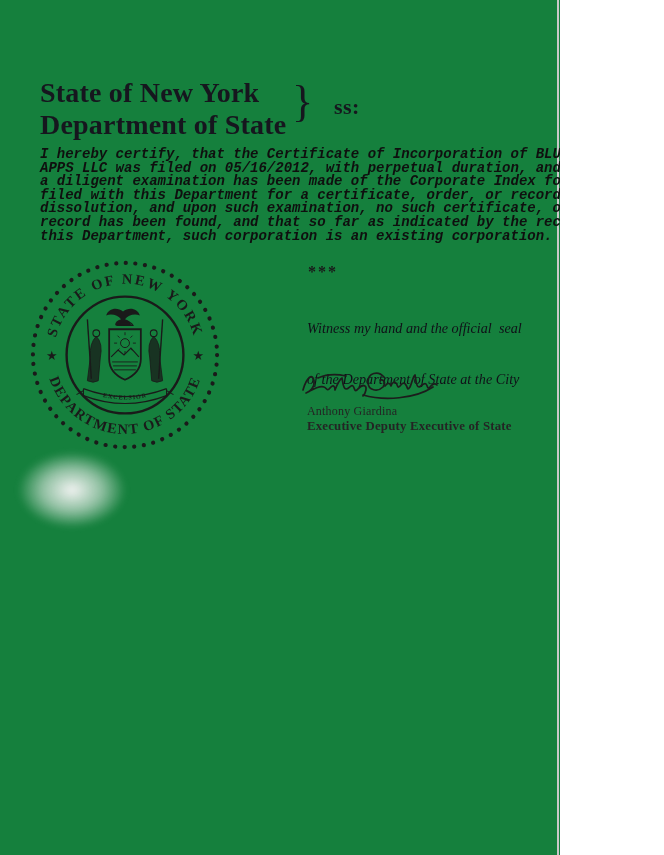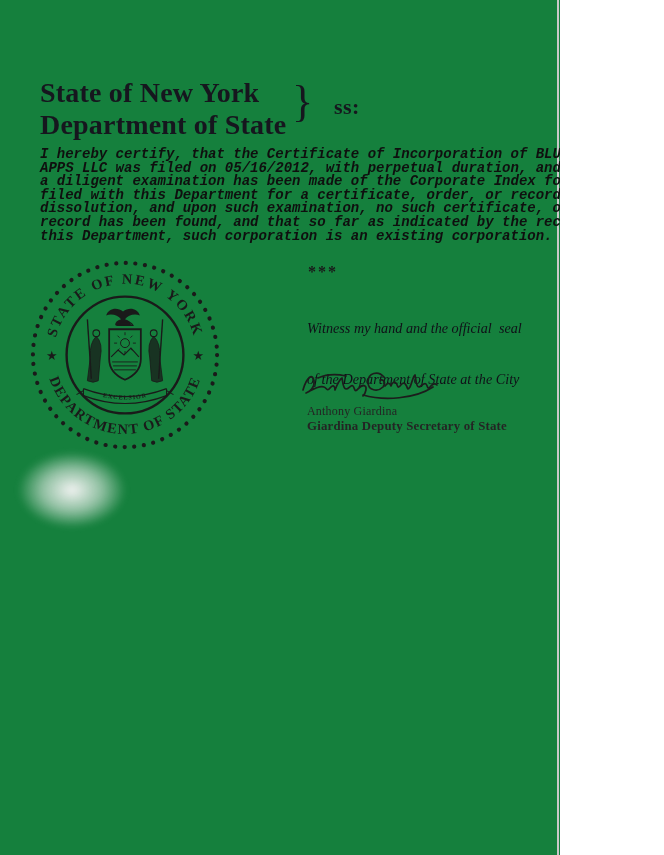--- a/index.html
+++ b/index.html
@@ -160,17 +160,17 @@
     <g stroke="#1c1c1c" stroke-width="1.7" fill="none" stroke-linecap="round" stroke-linejoin="round">
       <path d="M 4 24 C 8 10 14 7 15 15 C 16 21 11 26 7 27 C 13 24 20 19 25 21 C 28 22 28 26 31 22 C 34 18 36 20 36 24 C 38 19 41 13 43 12 C 44 17 44 23 47 23 C 50 23 52 18 54 20 C 56 22 55 26 58 24 C 61 21 63 18 66 20 C 68 21 67 27 64 30"></path>
       <path d="M 19 12 C 28 8 38 8 47 10"></path>
       <path d="M 85 11 C 79 4 69 7 69 16 C 69 25 79 26 84 21 C 87 17 85 13 81 14"></path>
       <path d="M 86 20 C 89 16 91 17 92 20 C 93 17 95 15 97 17 C 99 19 98 23 101 20 C 103 17 105 16 107 19 C 109 22 108 25 111 21 C 113 17 114 10 116 9 C 117 14 117 21 120 21 C 123 20 125 16 127 18 C 129 20 128 24 131 21 C 133 18 136 17 138 19"></path>
       <path d="M 64 29 C 85 35 116 33 134 21"></path>
     </g>
   </svg>
 
   <div class="signer-name">Anthony Giardina</div>
-  <div class="signer-title">Giardina Deputy Secretary of State</div>
+  <div class="signer-title">Executive Deputy Executive of State</div>
 
   <div class="scan-blob"></div>
 
 </div>
 
 </body></html>

